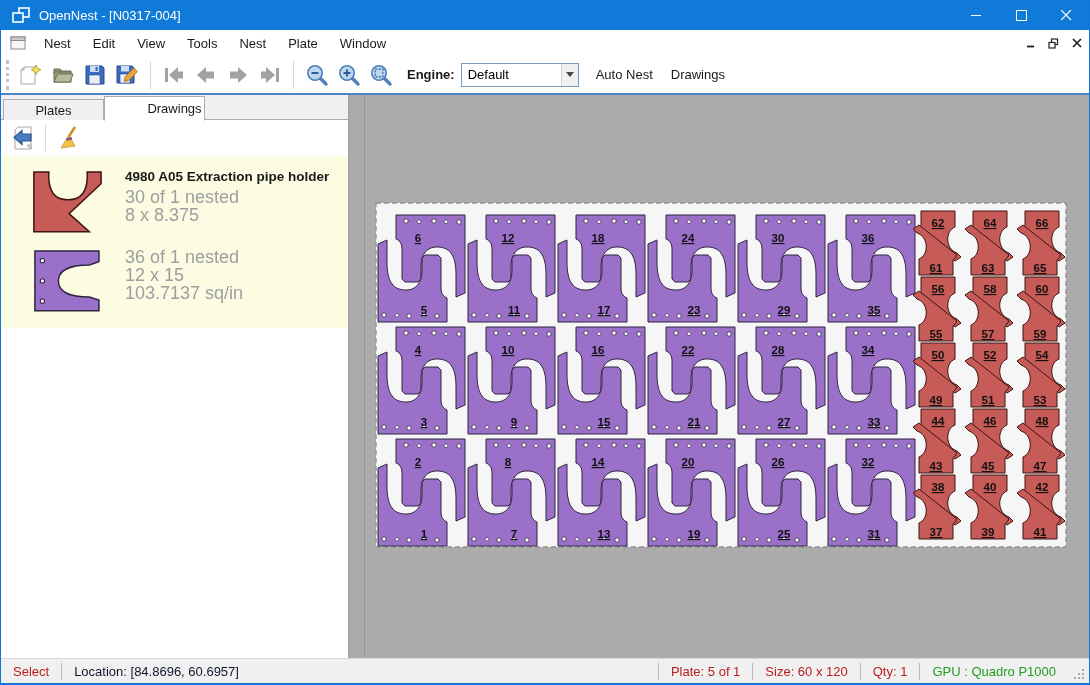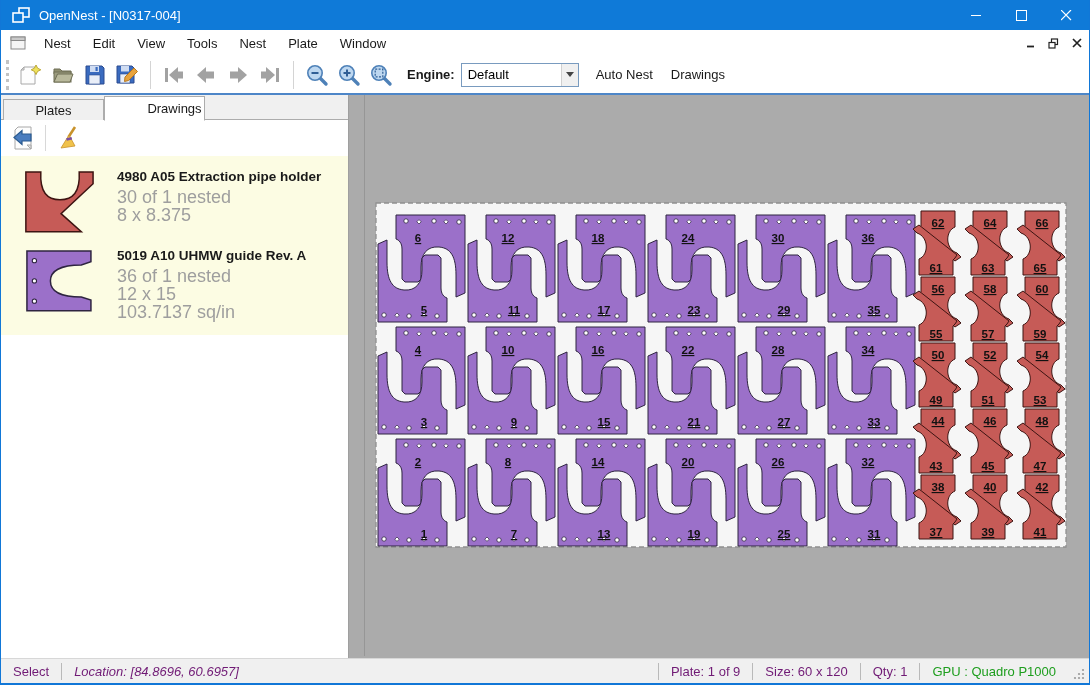--- a/index.html
+++ b/index.html
@@ -34,34 +34,34 @@
   
   .body { flex:1; display:flex; min-height:0; }
   .left-panel { width:348px; flex:0 0 auto; background:#a21caf; border-right:1px solid #9f9f9f; display:flex; flex-direction:column; }
   .tabstrip { height:25px; background:#F0F0F0; position:relative; border-bottom:1px solid #ACACAC; flex:0 0 auto; }
   .tab { position:absolute; text-align:center; font-size:13px; color:#1a1a1a; }
   .tab.inactive { left:2px; top:4px; width:101px; height:21px; line-height:21px; background:#F0F0F0; border:1px solid #ACACAC; border-bottom:none; }
   .tab.active { left:103px; top:1px; width:101px; height:25px; line-height:23px; background:#fff; border:1px solid #ACACAC; border-bottom:1px solid #fff; z-index:2;padding-left:40px; }
   .panel-toolbar { height:36px; background:#fff; display:flex; align-items:center; flex:0 0 auto; }
   .pbtn { width:34px; height:30px; display:flex; align-items:center; justify-content:center; margin-left:6px; }
   .psep { width:1px; height:26px; background:#d8d8d8; margin-left:4px; }
-  .drawing-list { background:#FCFCE3; padding:6px 0 8px 8px; flex:0 0 auto; }
+  .drawing-list { background:#FCFCE3; padding:6px 0 8px 16px; flex:0 0 auto; }
   .drawing-item { display:flex; padding:5px 8px 6px 10px; }
   .thumb-box { width:98px; flex:0 0 auto; display:flex; align-items:flex-start; padding-top:4px; }
   .dtext { flex:1; padding-top:2px; }
   .dtitle { font-size:13.5px; font-weight:bold; color:#1a1a1a; margin-bottom:4px; }
   .dline { font-size:18px; color:#9e9e9e; line-height:18px; }
   .panel-fill { flex:1; background:#fff; }
   .canvas { flex:1; position:relative; background:#ABABAB; min-width:0; }
   .canvas svg { position:absolute; left:0; top:0; }
   
   .statusbar { height:27px; background:#F0F0F0; border-top:1px solid #d7d7d7; border-bottom:2px solid #1177D7; display:flex; align-items:center; font-size:13px; flex:0 0 auto; }
-  .st-cell { padding:0 12px; color:#701a75; white-space:nowrap; }
+  .st-cell { padding:0 12px; color:#b91c1c; white-space:nowrap; }
   .st-sep { width:1px; height:17px; background:#b9b9b9; }
-  .st-gray { color:#701a75;font-style:italic; }
+  .st-gray { color:#0f172a; }
   .st-spacer { flex:1; }
   .st-green { font-weight:normal; }
   .gripdots { width:14px; height:14px; margin:6px 3px 0 4px; }
 </style>
 </head>
 <body>
 
 <div class="window">
 
   <div class="titlebar">
@@ -253,21 +253,20 @@
           <div class="drawing-item">
             <div class="thumb-box">
               <svg width="82" height="64" viewBox="0 0 64 60">
      <path d="M1,1 L61,1 L61,11 L52,14 C32,14 23,20 23,29 C23,38 32,44 52,44 L61,47 L61,57 L1,57 Z" fill="#9B70C9" stroke="#2e2440" stroke-width="1.4"></path>
      <circle cx="8" cy="10" r="2" fill="#fff" stroke="#2e2440"></circle>
                 <circle cx="8" cy="29" r="2" fill="#fff" stroke="#2e2440"></circle>
                 <circle cx="8" cy="48" r="2" fill="#fff" stroke="#2e2440"></circle>
               </svg>
             </div>
     <div class="dtext">
-      <div class="dtitle">5019 A10 UHMW guide Rev. A</div>
       <div class="dline">36 of 1 nested</div>
       <div class="dline">12 x 15</div>
       <div class="dline">103.7137 sq/in</div>
     </div>
           </div>
         </div>
       <div class="panel-fill"></div>
     </div>
 
     <div class="canvas">
@@ -555,21 +554,21 @@
         </svg>
     </div>
   </div>
 
   <div class="statusbar">
     <span class="st-cell">Select</span>
     <span class="st-sep"></span>
     <span class="st-cell st-gray">Location: [84.8696, 60.6957]</span>
     <span class="st-spacer"></span>
     <span class="st-sep"></span>
-    <span class="st-cell">Plate: 1 of 9</span>
+    <span class="st-cell">Plate: 5 of 1</span>
     <span class="st-sep"></span>
     <span class="st-cell">Size: 60 x 120</span>
     <span class="st-sep"></span>
     <span class="st-cell">Qty: 1</span>
     <span class="st-sep"></span>
     <span class="st-cell st-green" id="gpu-cell" style="color: rgb(30, 158, 30);">GPU : Quadro P1000</span>
     <svg class="gripdots" viewBox="0 0 14 14">
       <circle cx="11" cy="3" r="1.1" fill="#9a9a9a"></circle>
         <circle cx="11" cy="7" r="1.1" fill="#9a9a9a"></circle>
         <circle cx="11" cy="11" r="1.1" fill="#9a9a9a"></circle>

